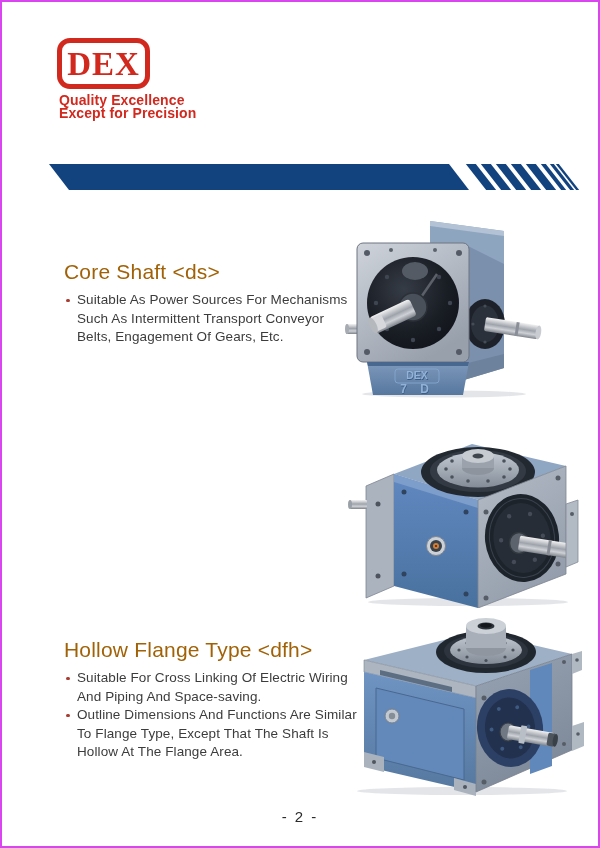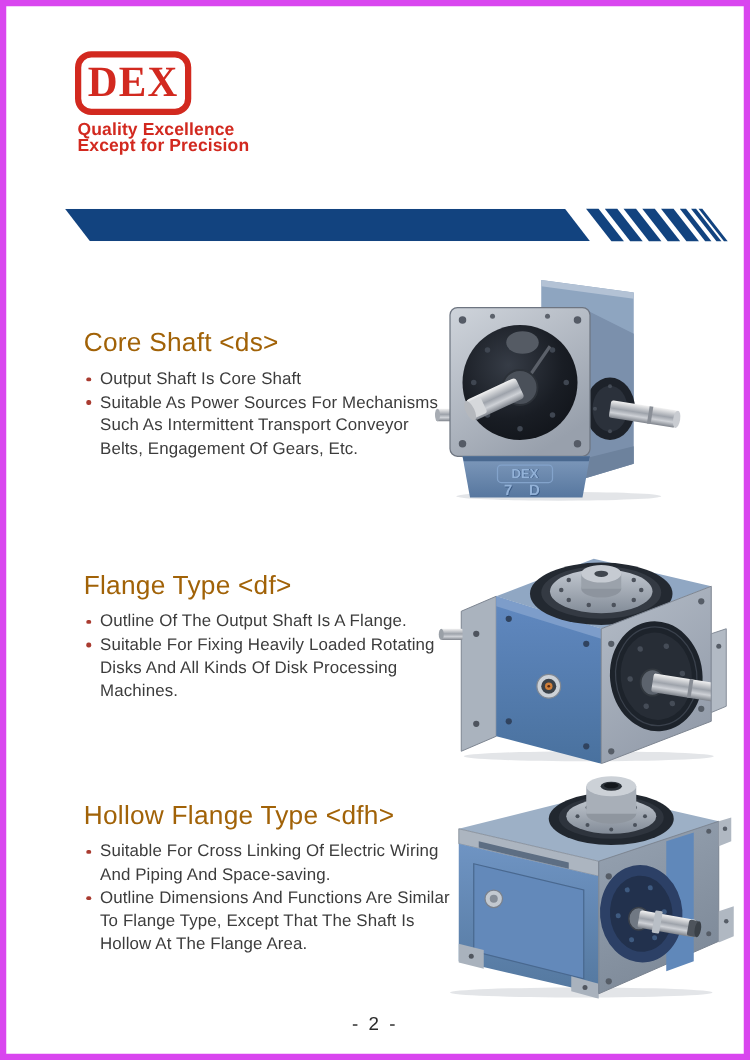--- a/index.html
+++ b/index.html
@@ -1,18 +1,18 @@
 <!DOCTYPE html>
 <html><head>
 <meta charset="utf-8">
 <style>
   html,body{margin:0;padding:0;background:#ffffff;}
   .page{
     position:relative;width:600px;height:848px;background:#fff;
-    border:5px solid #d946ef;box-sizing:border-box;overflow:hidden;
+    border:2px solid #d946ef;box-sizing:border-box;overflow:hidden;
     font-family:"Liberation Sans",sans-serif;
   }
   
   .logo-box{
     position:absolute;left:55px;top:36px;width:93px;height:51px;
     border:5px solid #d2291f;border-radius:13px;box-sizing:border-box;
     display:flex;align-items:center;justify-content:center;background:#fff;
   }
   .logo-text{
     font-family:"Liberation Serif",serif;font-weight:700;font-size:33px;
@@ -88,21 +88,20 @@
       <div class="stripe w"></div>
       <div class="stripe n1"></div>
       <div class="stripe n2"></div>
       <div class="stripe n3"></div>
     </div>
   </div>
 
   <div class="section" id="section-1">
     <h2 class="section-title">Core Shaft &lt;ds&gt;</h2>
     <ul>
-      <li>Output Shaft Is Core Shaft</li>
       <li>Suitable As Power Sources For Mechanisms Such As Intermittent Transport Conveyor Belts, Engagement Of Gears, Etc.</li>
     </ul>
   </div>
 
   <svg class="product" id="product-1" width="200" height="185" viewBox="0 0 200 185">
     <defs>
       <linearGradient id="m1" x1="0" y1="0" x2="0" y2="1">
         <stop offset="0" stop-color="#f2f2f2"></stop>
           <stop offset="0.45" stop-color="#9ea3ab"></stop>
         <stop offset="0.7" stop-color="#ced1d6"></stop>
@@ -166,27 +165,20 @@
     </g>
     <path d="M23,148 L125,148 L119,181 L29,181 Z" fill="url(#bl1)"></path>
     <path d="M23,148 L125,148 L124,152 L24,152 Z" fill="#49688f"></path>
     <rect x="51" y="155" width="44" height="14" rx="3" fill="none" stroke="#83a3cb" stroke-width="1"></rect>
     <text x="73.6" y="165.6" text-anchor="middle" font-family="Liberation Sans, sans-serif" font-size="10.5" font-weight="bold" fill="#3d5c85">DEX</text>
     <text x="73" y="165" text-anchor="middle" font-family="Liberation Sans, sans-serif" font-size="10.5" font-weight="bold" fill="#93b2d8">DEX</text>
     <text x="73.6" y="179.6" text-anchor="middle" font-family="Liberation Sans, sans-serif" font-size="12" font-weight="bold" letter-spacing="5" fill="#3d5c85">7 D</text>
     <text x="73" y="179" text-anchor="middle" font-family="Liberation Sans, sans-serif" font-size="12" font-weight="bold" letter-spacing="5" fill="#93b2d8">7 D</text>
   </svg>
 
-  <div class="section" id="section-2">
-    <h2 class="section-title">Flange Type &lt;df&gt;</h2>
-    <ul>
-      <li>Outline Of The Output Shaft Is A Flange.</li>
-      <li>Suitable For Fixing Heavily Loaded Rotating Disks And All Kinds Of Disk Processing Machines.</li>
-    </ul>
-  </div>
 
   <svg class="product" id="product-2" width="245" height="192" viewBox="0 0 245 192">
     <defs>
       <linearGradient id="m2" x1="0" y1="0" x2="0" y2="1">
         <stop offset="0" stop-color="#f2f2f2"></stop>
           <stop offset="0.45" stop-color="#9ea3ab"></stop>
         <stop offset="0.7" stop-color="#ced1d6"></stop>
           <stop offset="1" stop-color="#7e838b"></stop>
       </linearGradient>
       <linearGradient id="p2" x1="0" y1="0" x2="0.5" y2="1">

